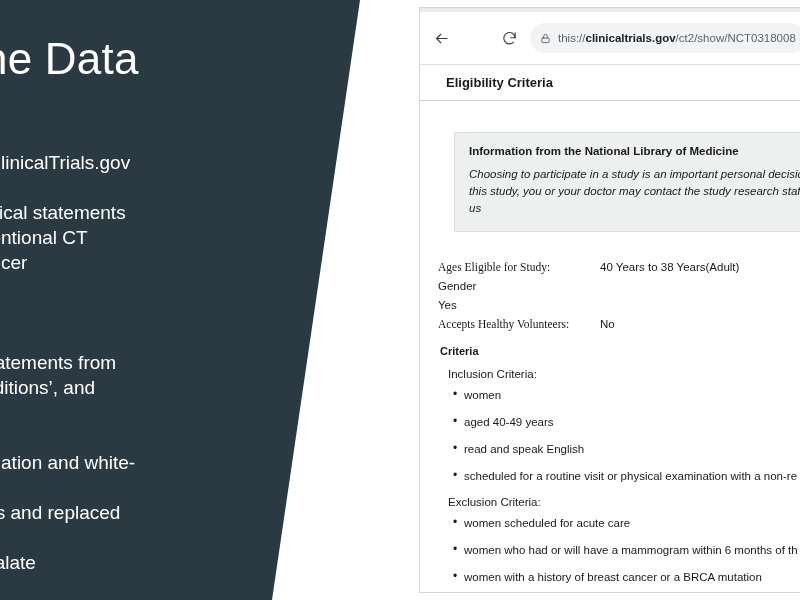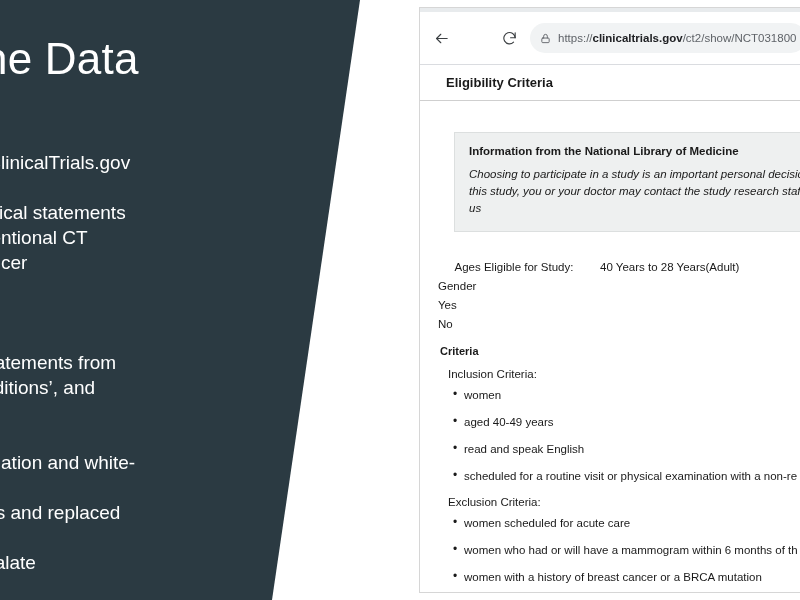--- a/index.html
+++ b/index.html
@@ -201,23 +201,24 @@
   .fact-row {
     display: flex;
     font-size: 11.5px;
     color: #1a1a1a;
     line-height: 18px;
     margin-bottom: 1px;
   }
 
   .fact-label {
     width: 152px;
-    text-align: center;
+    text-align: left;
     padding-right: 10px;
     flex: 0 0 auto;
+    font-family: Liberation Serif, serif;
   }
 
   .fact-value { flex: 1 1 auto; }
   .fact-value .paren { }
 
   .criteria-title {
     font-size: 11px;
     font-weight: bold;
     color: #1a1a1a;
     margin: 12px 0 0 20px;
@@ -300,48 +301,49 @@
         </svg>
       </div>
 
       <div class="urlbar">
         <span class="lock-icon">
           <svg width="11" height="11" viewBox="0 0 24 24" fill="none" stroke="currentColor" stroke-width="2" stroke-linecap="round" stroke-linejoin="round">
             <rect x="4" y="11" width="16" height="10" rx="2"></rect>
             <path d="M8 11V7a4 4 0 0 1 8 0v4"></path>
           </svg>
         </span>
-        <span class="url-text"><span>https://</span><span class="host">clinicaltrials.gov</span><span>/ct2/show/NCT03180086?term=</span></span>
+        <span class="url-text"><span>this://</span><span class="host">clinicaltrials.gov</span><span>/ct2/show/NCT03180086?term=</span></span>
       </div>
     </div>
 
     <div class="toolbar-sep"></div>
 
     <div class="page">
       <div class="section-heading">Eligibility Criteria</div>
       <div class="heading-rule"></div>
 
       <div class="notice">
         <div class="notice-title">Information from the National Library of Medicine</div>
         <div class="notice-body">Choosing to participate in a study is an important personal decision.
 this study, you or your doctor may contact the study research staff us</div>
       </div>
 
       <div class="facts">
         <div class="fact-row">
           <div class="fact-label">Ages Eligible for Study:</div>
-          <div class="fact-value"><span>40 Years to 28 Years</span><span class="paren">(Adult)</span></div>
+          <div class="fact-value"><span>40 Years to 38 Years</span><span class="paren">(Adult)</span></div>
         </div>
         <div class="fact-row">
           <div class="fact-value"><span>Gender</span></div>
         </div>
         <div class="fact-row">
           <div class="fact-value"><span>Yes</span></div>
         </div>
         <div class="fact-row">
+          <div class="fact-label">Accepts Healthy Volunteers:</div>
           <div class="fact-value"><span>No</span></div>
         </div>
       </div>
 
       <div class="criteria-title">Criteria</div>
 
       <div class="criteria-sub">Inclusion Criteria:</div>
       <ul class="crit-list">
         <li>women</li>
         <li>aged 40-49 years</li>

